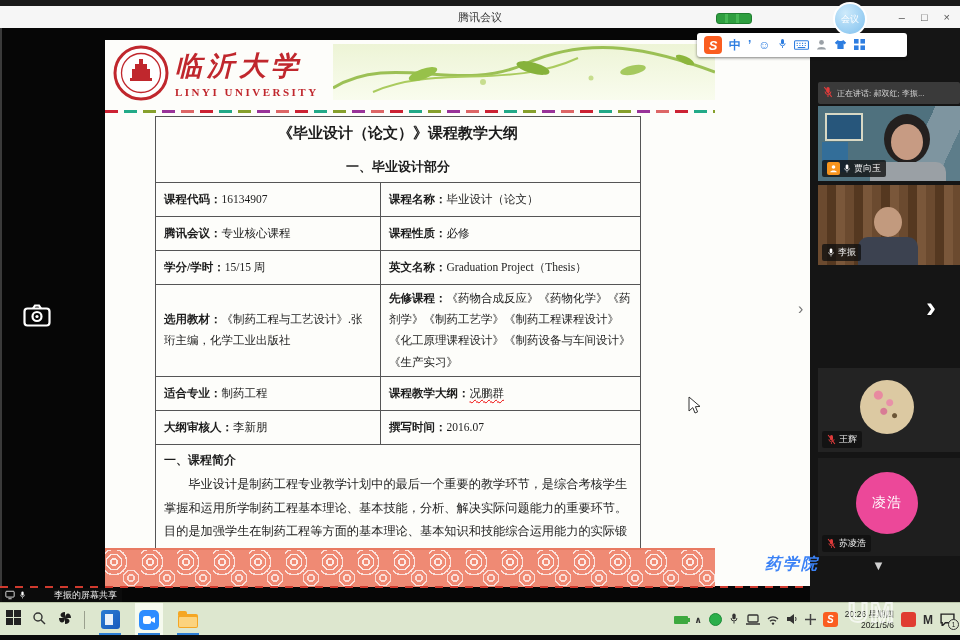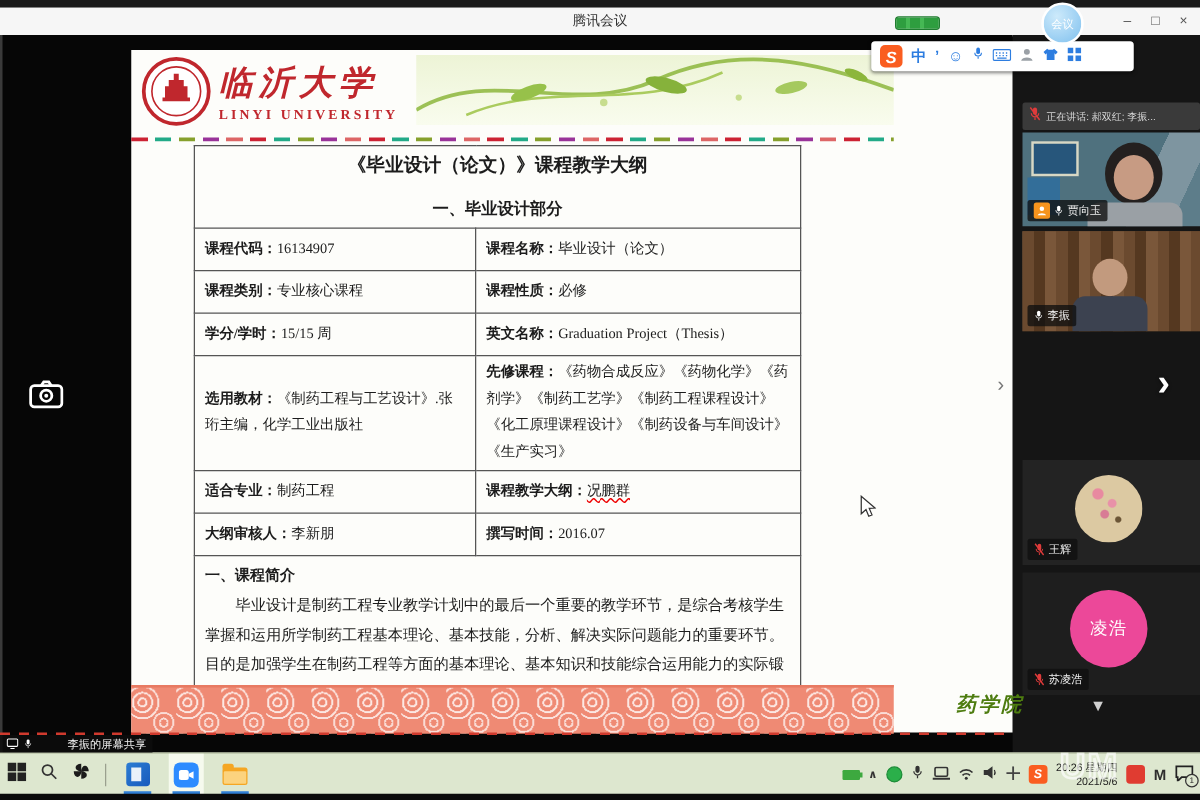--- a/index.html
+++ b/index.html
@@ -48,21 +48,21 @@
   .tall{vertical-align:top;}
   .wavy{text-decoration:underline; text-decoration-style:wavy; text-decoration-color:#e00;
         text-underline-offset:2px; text-decoration-thickness:1px;}
   .introhead{font-weight:bold;font-size:12px;}
   .introbody{font-size:12.2px;line-height:1.95;text-indent:2em;margin-top:2px;}
   .docband{position:absolute;left:0;top:508px;width:610px;height:37px;background:#ef8a74;
     background-image:
       radial-gradient(circle at 9px 12px, transparent 0 2.5px, rgba(255,255,255,.8) 2.5px 4px, transparent 4px 7px, rgba(255,255,255,.8) 7px 8.5px, transparent 8.5px 12px, rgba(255,255,255,.75) 12px 13.5px, transparent 13.5px),
       radial-gradient(circle at 26px 28px, transparent 0 2.5px, rgba(255,255,255,.7) 2.5px 4px, transparent 4px 7px, rgba(255,255,255,.7) 7px 8.5px, transparent 8.5px);
     background-size:36px 37px;border-top:2px solid #e87a62;}
-  .stamp{position:absolute;right:10px;top:514px;font-size:16px;font-weight:bold;color:#4d7c0f;
+  .stamp{position:absolute;right:10px;top:514px;font-size:16px;font-weight:bold;color:#3b82f6;
          font-style:italic;letter-spacing:2px;z-index:5;}
   
   .camerabtn{left:20px;top:272px;width:34px;height:30px;display:flex;align-items:center;justify-content:center;}
   .cursor{left:688px;top:368px;}
   
   .imebar{left:697px;top:33px;width:210px;height:24px;background:#fff;border-radius:3px;
           box-shadow:0 1px 3px rgba(0,0,0,.5);display:flex;align-items:center;gap:7px;padding:0 7px;
           box-sizing:border-box;z-index:30;}
   .sogou{width:18px;height:18px;border-radius:4px;background:#fa5d20;color:#fff;font-weight:bold;
          font-style:italic;font-size:13px;display:flex;align-items:center;justify-content:center;}
@@ -199,21 +199,21 @@
               <td colspan="2" class="titlecell">
           <div class="dtitle">《毕业设计（论文）》课程教学大纲</div>
           <div class="dsubtitle">一、毕业设计部分</div>
         </td>
             </tr>
         <tr>
           <td class="h33"><b>课程代码：</b><span>16134907</span></td>
           <td class="h33"><b>课程名称：</b><span>毕业设计（论文）</span></td>
         </tr>
         <tr>
-          <td class="h33"><b>课程类别：</b><span>专业核心课程</span></td>
+          <td class="h33"><b>腾讯会议：</b><span>专业核心课程</span></td>
           <td class="h33"><b>课程性质：</b><span>必修</span></td>
         </tr>
         <tr>
           <td class="h33"><b>学分/学时：</b><span>15/15 周</span></td>
           <td class="h33"><b>英文名称：</b><span>Graduation Project（Thesis）</span></td>
         </tr>
         <tr>
           <td class="h70 tall"><b>选用教材：</b><span>《制药工程与工艺设计》.张珩主编，化学工业出版社</span></td>
           <td class="h70 tall"><b>先修课程：</b><span>《药物合成反应》《药物化学》《药剂学》《制药工艺学》《制药工程课程设计》《化工原理课程设计》《制药设备与车间设计》《生产实习》</span></td>
         </tr>

